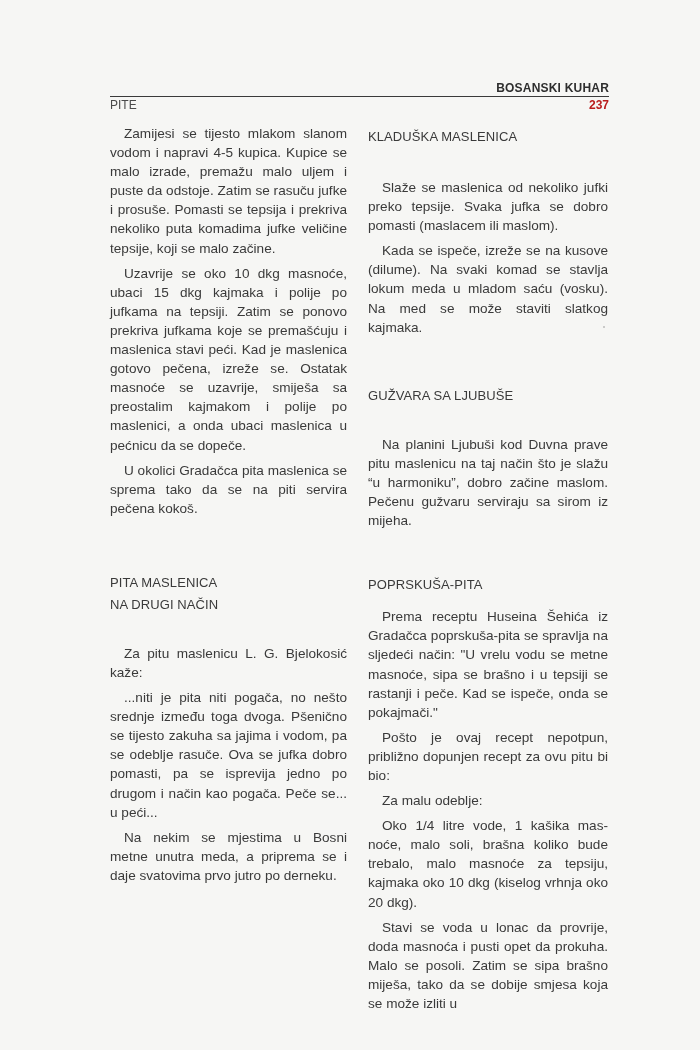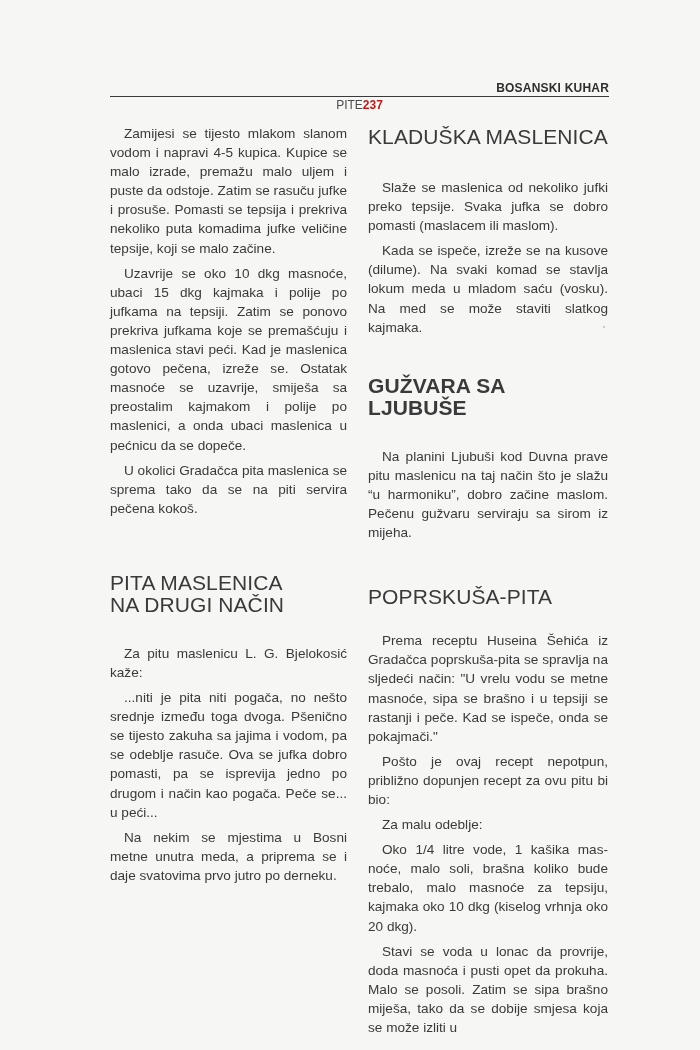--- a/index.html
+++ b/index.html
@@ -3,32 +3,32 @@
 <meta charset="utf-8">
 <style>
   html, body { margin: 0; padding: 0; }
   body {
     width: 700px; height: 1050px; background: #f6f6f4; position: relative; overflow: hidden;
     font-family: "Liberation Sans", sans-serif; color: #3a3a3a;
   }
   .running-head { position: absolute; left: 110px; top: 81px; width: 499px; }
   .rh-title { font-size: 12px; font-weight: bold; color: #2e2e2e; letter-spacing: 0.2px; line-height: 14px; text-align: right; }
   .rh-rule { height: 1px; background: #3a3a3a; margin-top: 1px; }
-  .rh-sub { display: flex; justify-content: center; font-size: 12px; color: #4a4a4a; line-height: 14px; margin-top: 1px; }
+  .rh-sub { display: flex; justify-content: space-between; font-size: 12px; color: #4a4a4a; line-height: 14px; margin-top: 1px; }
   .rh-page { font-weight: bold; color: #b91c1c; }
 
   .col { position: absolute; top: 124px; width: 237px; font-size: 13.6px; line-height: 19.1px; }
   .col-left { left: 110px; }
   .col-right { left: 368px; width: 240px; }
   p { margin: 0 0 6px 0; text-align: justify; text-indent: 14px; hyphens: manual; }
-  h2 { font-weight: normal; font-size: 21px; line-height: 22px; color: #3a3a3a; margin: 0; text-transform: none; letter-spacing: 0.1px; }
+  h2 { font-weight: normal; font-size: 13px; line-height: 22px; color: #3a3a3a; margin: 0; text-transform: none; letter-spacing: 0.1px; }
   .h-left2 { margin-top: 54px; margin-bottom: 28px; }
   .h-right1 { margin-top: 2px; margin-bottom: 30px; }
-  .h-right2 { margin-top: 38px; margin-bottom: 28px; font-weight: bold; }
-  .h-right3 { margin-top: 44px; margin-bottom: 23px; }
+  .h-right2 { margin-top: 48px; margin-bottom: 28px; }
+  .h-right3 { margin-top: 44px; margin-bottom: 11px; }
   .speck { position: absolute; left: 603px; top: 326px; width: 2px; height: 2px; background: #bbb; border-radius: 1px; }
 </style>
 </head>
 <body>
 
 <div class="running-head">
   <div class="rh-title">BOSANSKI KUHAR</div>
   <div class="rh-rule"></div>
   <div class="rh-sub">
     <span>PITE</span>

